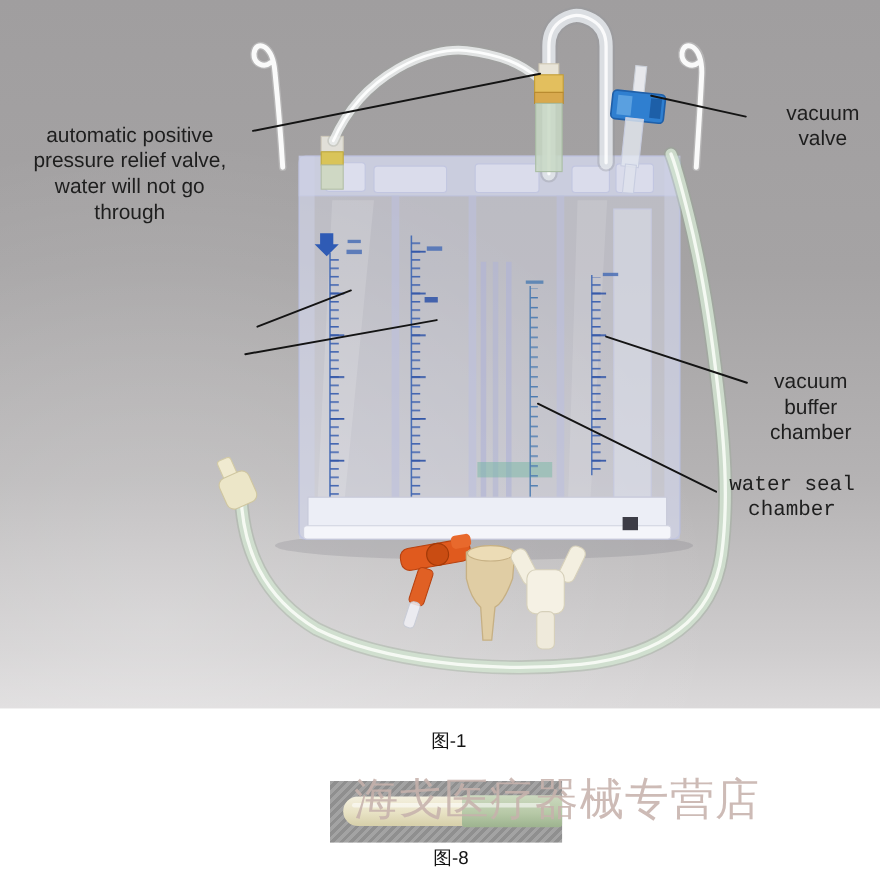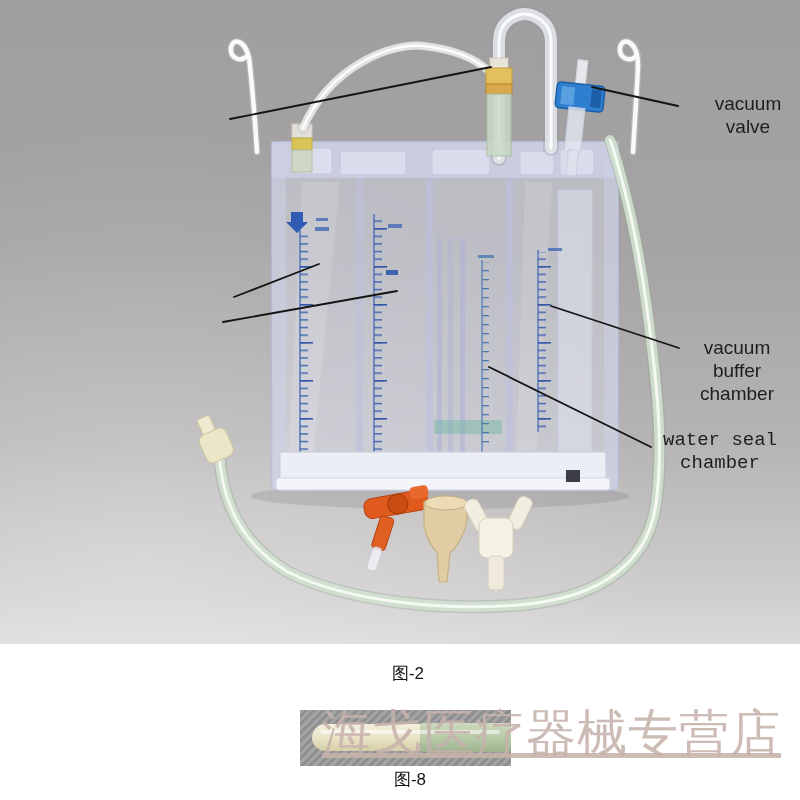--- a/index.html
+++ b/index.html
@@ -25,23 +25,23 @@
   
   .fig3{position:absolute;left:300px;top:710px;width:211px;height:56px;
         background:repeating-linear-gradient(135deg,#a3a3a3 0 3px,#8f8f8f 3px 6px);}
   .tube-cream{position:absolute;left:12px;top:14px;width:122px;height:27px;border-radius:14px;
         background:linear-gradient(180deg,#f4f0df 0%,#e8e2c4 55%,#d6cfa9 100%);}
   .tube-green{position:absolute;left:120px;top:13px;width:91px;height:29px;border-radius:3px;
         background:linear-gradient(180deg,#ccd9bf 0%,#b7c9a7 55%,#9db38f 100%);}
   .tube-shine{position:absolute;left:20px;top:20px;width:180px;height:4px;border-radius:2px;
         background:rgba(255,255,255,0.55);}
   
-  .watermark{position:absolute;left:322px;top:703px;width:478px;font-size:50px;line-height:1.2;
+  .watermark{position:absolute;left:322px;top:703px;width:478px;font-size:40px;line-height:1.2;
         letter-spacing:1px;color:rgba(198,178,172,0.88);font-family:"DejaVu Serif",serif;
-        white-space:nowrap;z-index:5;text-decoration:underline;}
+        white-space:nowrap;z-index:5;}
 </style>
 </head>
 <body>
 
 <div class="canvas">
 
   <div class="photo">
     <svg width="800" height="644" viewBox="0 0 800 644">
       <defs>
         <pattern id="ticks" width="9" height="7.6" patternUnits="userSpaceOnUse">
@@ -201,30 +201,34 @@
       <g stroke="#141414" stroke-width="1.8" stroke-linecap="round">
         <line x1="230" y1="119" x2="491" y2="67"></line>
         <line x1="592" y1="87" x2="678" y2="106"></line>
         <line x1="234" y1="297" x2="319" y2="264"></line>
         <line x1="223" y1="322" x2="397" y2="291"></line>
         <line x1="551" y1="306" x2="679" y2="348"></line>
         <line x1="489" y1="367" x2="651" y2="447"></line>
       </g>
     </svg>
 
+    <div class="ann ann-relief">automatic positive
+pressure relief valve,
+water will not go
+through</div>
     <div class="ann ann-vvalve">vacuum
 valve</div>
     <div class="ann ann-buffer">vacuum
 buffer
 chamber</div>
     <div class="ann ann-seal">water seal
 chamber</div>
   </div>
 
-  <div class="caption cap2">图-2</div>
+  <div class="caption cap2">图-1</div>
 
   <div class="fig3">
     <div class="tube-cream"></div>
     <div class="tube-green"></div>
     <div class="tube-shine"></div>
   </div>
   <div class="caption cap3">图-8</div>
 
   <div class="watermark">海戈医疗器械专营店</div>
 </div>

